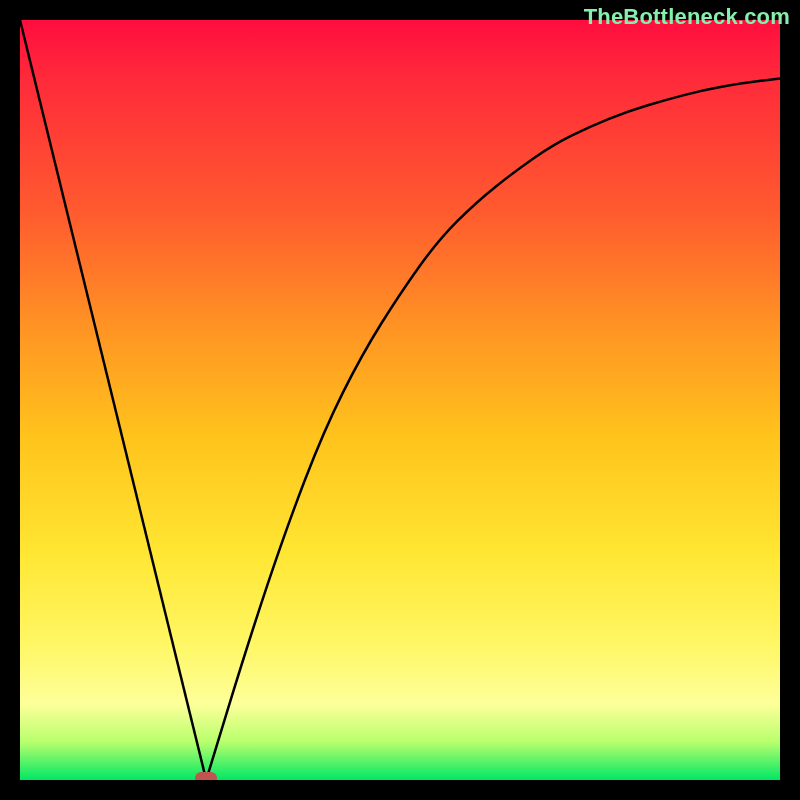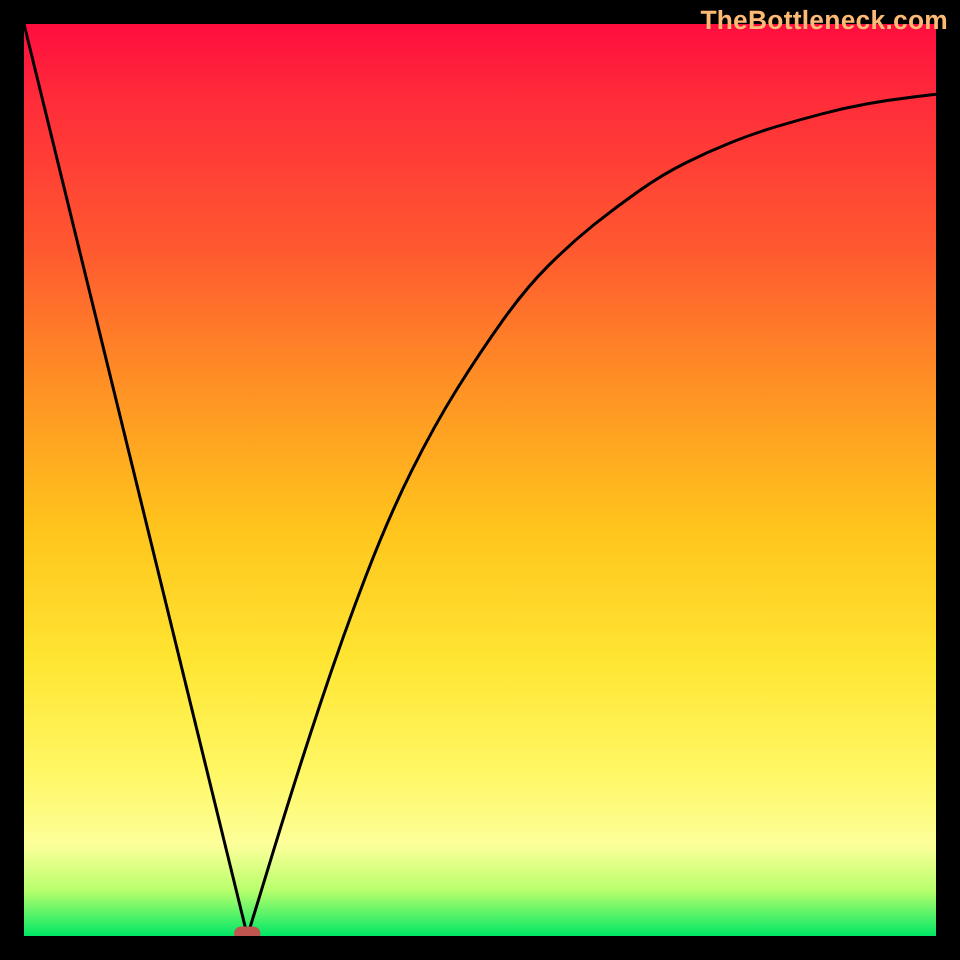--- a/index.html
+++ b/index.html
@@ -14,21 +14,21 @@
   .frame {
     position: relative;
     width: 800px;
     height: 800px;
     background: #000;
   }
   .watermark {
     position: absolute;
     top: 4px;
     right: 10px;
-    color: #fdba74;
+    color: #86efac;
     font-size: 22px;
     font-weight: 600;
     letter-spacing: 0.2px;
     z-index: 3;
   }
   .plot-area {
     position: absolute;
     left: 20px;
     top: 20px;
     width: 760px;

